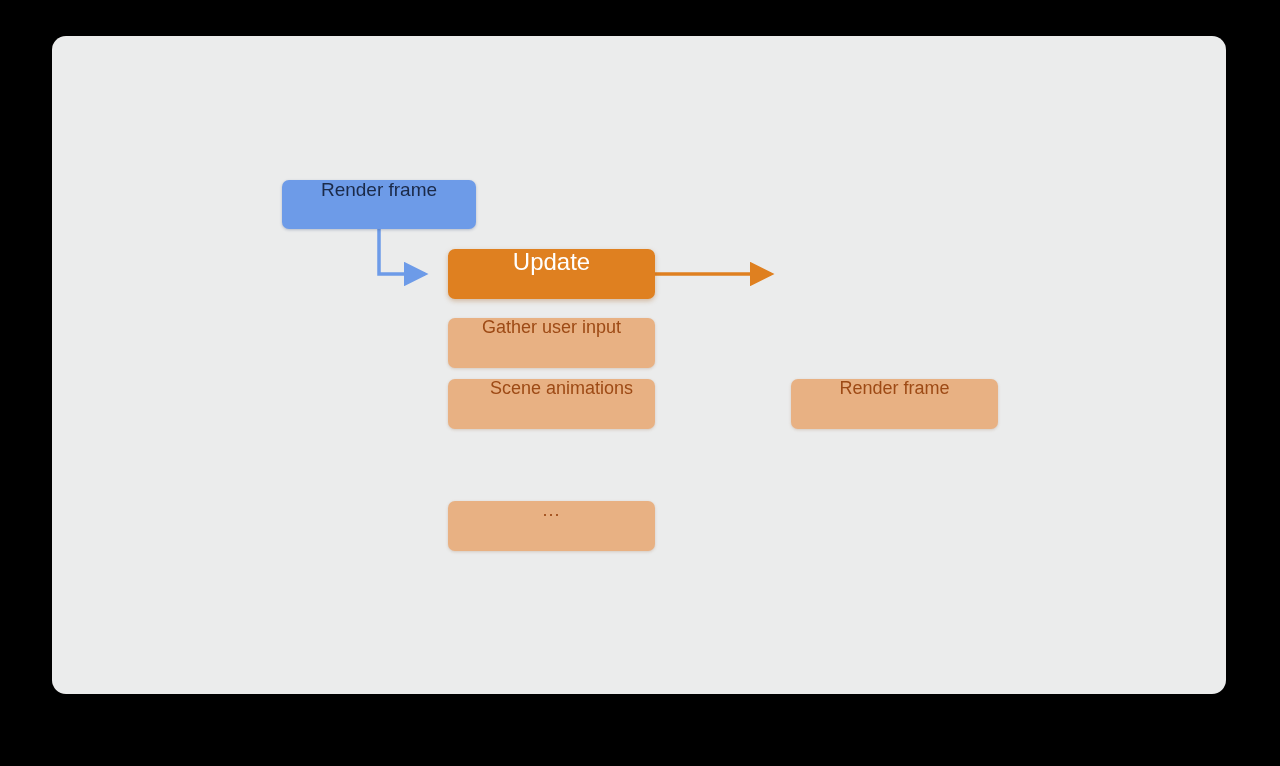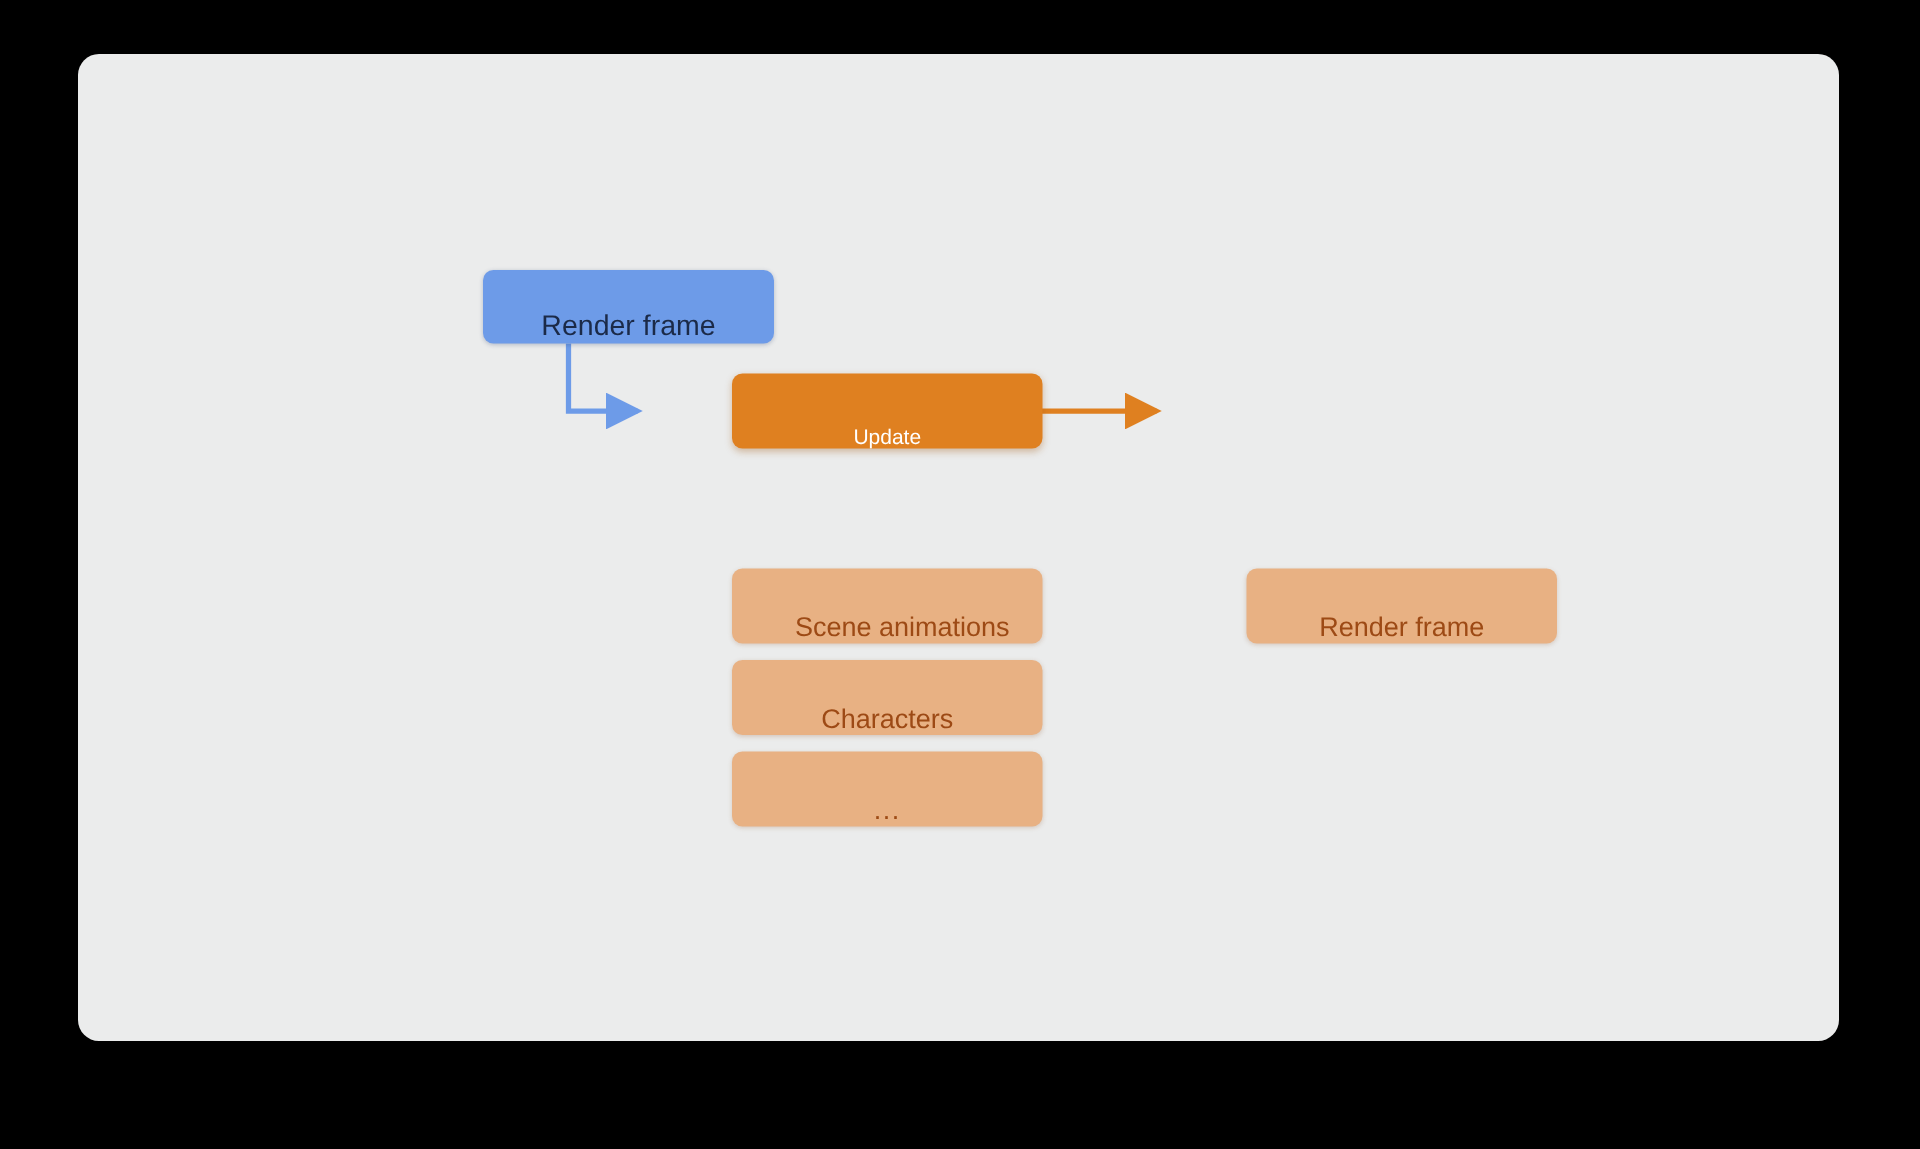--- a/index.html
+++ b/index.html
@@ -41,46 +41,45 @@
     top: 0;
     width: 1280px;
     height: 766px;
     pointer-events: none;
   }
 
   .node {
     position: absolute;
     box-sizing: border-box;
     display: flex;
-    align-items: flex-end;
+    align-items: flex-start;
     justify-content: center;
     border-radius: 7px;
     text-align: center;
     line-height: 1.1;
     white-space: nowrap;
-    margin-left: 40px;
   }
 
   .node-label {
     display: block;
   }
 
   
   .node.blue {
     background: #6d9be8;
     color: #1b2a48;
     font-size: 19px;
     box-shadow: 0 1px 3px rgba(40, 60, 110, 0.28);
   }
 
   
   .node.orange {
     background: #df8020;
     color: #ffffff;
-    font-size: 14px;
+    font-size: 24px;
     box-shadow: 0 2px 5px rgba(160, 90, 20, 0.35);
   }
 
   
   .node.tan {
     background: #e8b183;
     color: #9d4a15;
     font-size: 18px;
     box-shadow: 0 1px 3px rgba(150, 100, 60, 0.25);
   }
@@ -113,28 +112,28 @@
   </svg>
 
   <div class="node blue" style="left:282px; top:180px; width:194px; height:49px;">
     <span class="node-label">Render frame</span>
   </div>
 
   <div class="node orange" style="left:448px; top:249px; width:207px; height:50px;">
     <span class="node-label">Update</span>
   </div>
 
+  <div class="node tan" style="left:448px; top:318px; width:207px; height:50px;">
+    <span class="node-label">Gather user input</span>
+  </div>
 
   <div class="node tan" style="left:448px; top:379px; width:207px; height:50px;padding-left:20px;">
     <span class="node-label">Scene animations</span>
   </div>
 
-  <div class="node tan" style="left:448px; top:440px; width:207px; height:50px;">
-    <span class="node-label">Characters</span>
-  </div>
 
   <div class="node tan ellipsis" style="left:448px; top:501px; width:207px; height:50px;">
     <span class="node-label">...</span>
   </div>
 
 
 
   <div class="node tan" style="left:791px; top:379px; width:207px; height:50px;">
     <span class="node-label">Render frame</span>
   </div>

